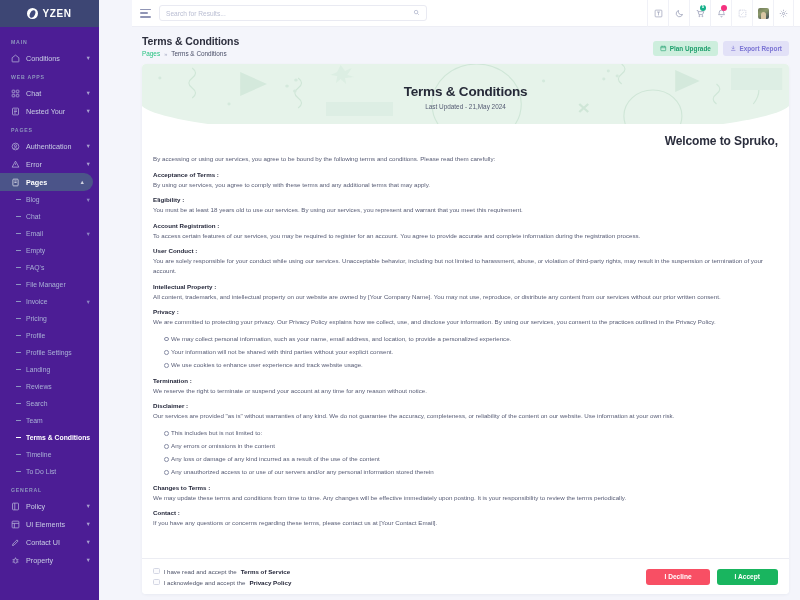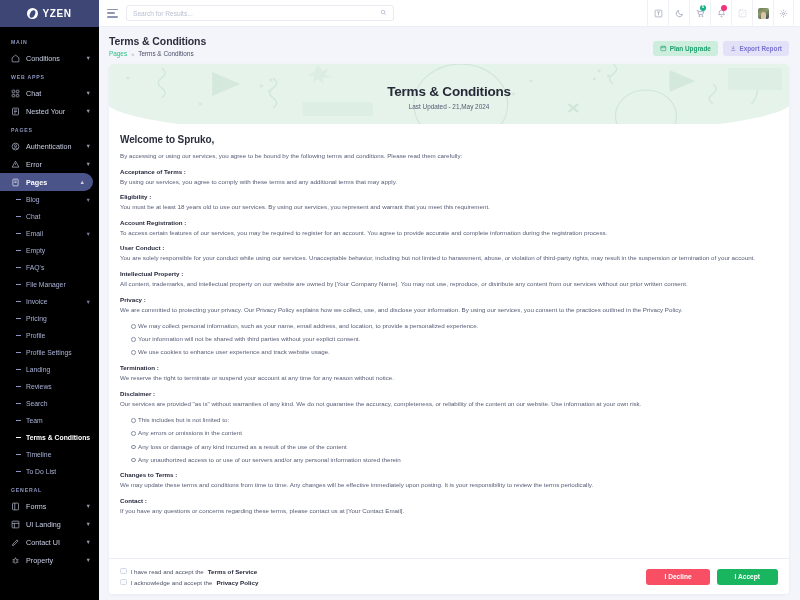--- a/index.html
+++ b/index.html
@@ -7,21 +7,21 @@
     width: 800px; height: 600px;
     font-family: "Liberation Sans", sans-serif;
     background: #f4f5fb;
     overflow: hidden;
   }
   .app { display: flex; width: 800px; height: 600px; }
 
   
   .sidebar {
     width: 99px; height: 600px;
-    background: #000000;
+    background: #4c1d95;
     flex: 0 0 99px;
     overflow: hidden;
     position: relative;
   }
   .brand {
     height: 27px;
     display: flex; align-items: center; justify-content: center;
     gap: 4px;
     background: #3d4674;
   }
@@ -79,21 +79,21 @@
   }
   .sub-item .dash {
     width: 5px; border-top: 1px solid #8d95c2; margin-right: 5px; flex: 0 0 5px;
   }
   .sub-item .lbl { flex: 1 1 auto; white-space: nowrap; }
   .sub-item .chev { font-size: 5.5px; opacity: .7; }
   .sub-item.current { color: #ffffff; font-weight: 700; }
   .sub-item.current .dash { border-top-color: #ffffff; }
 
   
-  .main { flex: 1 1 auto; height: 463px; position: relative; background: #f4f5fb; }
+  .main { flex: 1 1 auto; height: 463px; position: relative; background: #f4f5fb; margin-left: 33px; }
 
   .topbar {
     height: 27px; background: #ffffff;
     display: flex; align-items: center;
     padding: 0 6px 0 8px;
     border-bottom: 1px solid #edeef5;
   }
   .burger { width: 11px; height: 9px; display: flex; flex-direction: column; justify-content: space-between; cursor: pointer; margin-right: 8px; }
   .burger i { display: block; height: 1.2px; background: #9095b5; border-radius: 1px; }
   .burger i:nth-child(2) { width: 75%; }
@@ -182,22 +182,22 @@
     background: #e6f3ea;
     border-radius: 0 0 50% 50% / 0 0 36px 36px;
   }
   .hero-deco { position: absolute; inset: 0; overflow: hidden; }
   .hero-txt { position: relative; z-index: 3; text-align: center; padding-top: 20px; }
   .hero-title { font-size: 13.5px; font-weight: 700; color: #262a38; letter-spacing: -.2px; }
   .hero-sub { font-size: 6.4px; color: #545a72; margin-top: 4px; }
 
   .card-body { padding: 6px 11px 0 11px; }
   h2.sec {
-    font-size: 10px; color: #2b2e3d; font-weight: 700;
-    margin: 4px 0 6px 0; letter-spacing: -.1px;
+    font-size: 12px; color: #2b2e3d; font-weight: 700;
+    margin: 4px 0 6px 0; letter-spacing: -.1px; text-align: right;
   }
   p.t {
     font-size: 6.2px; color: #565b74; line-height: 1.55;
     margin: 0 0 7px 0;
   }
   .sh { font-size: 6.2px; color: #24273a; font-weight: 700; margin: 0 0 2px 0; }
   ul.bul { list-style: none; margin: 0 0 7px 0; padding: 0 0 0 11px; }
   ul.bul li {
     font-size: 6.2px; color: #565b74; line-height: 1.55;
     position: relative; padding-left: 7px; margin-bottom: 3.5px;
@@ -390,31 +390,31 @@
       </div>
 
       <div class="nav-cat">GENERAL</div>
       <div class="nav-item">
         <span class="ic">
             <svg viewBox="0 0 24 24" fill="none" stroke="#c8cde4" stroke-width="2">
               <rect x="4" y="3" width="16" height="18" rx="2"></rect>
               <path d="M10 3v18"></path>
             </svg>
           </span>
-        <span class="lbl">Forms</span>
+        <span class="lbl">Policy</span>
         <span class="chev">▼</span>
       </div>
       <div class="nav-item">
         <span class="ic">
             <svg viewBox="0 0 24 24" fill="none" stroke="#c8cde4" stroke-width="2">
               <rect x="3" y="3" width="18" height="18" rx="2"></rect>
               <path d="M3 9h18M9 9v12"></path>
             </svg>
           </span>
-        <span class="lbl">UI Landing</span>
+        <span class="lbl">UI Elements</span>
         <span class="chev">▼</span>
       </div>
       <div class="nav-item">
         <span class="ic">
             <svg viewBox="0 0 24 24" fill="none" stroke="#c8cde4" stroke-width="2">
               <path d="M4 20l4-1 11-11-3-3L5 16z"></path>
             </svg>
           </span>
         <span class="lbl">Contact UI</span>
         <span class="chev">▼</span>

